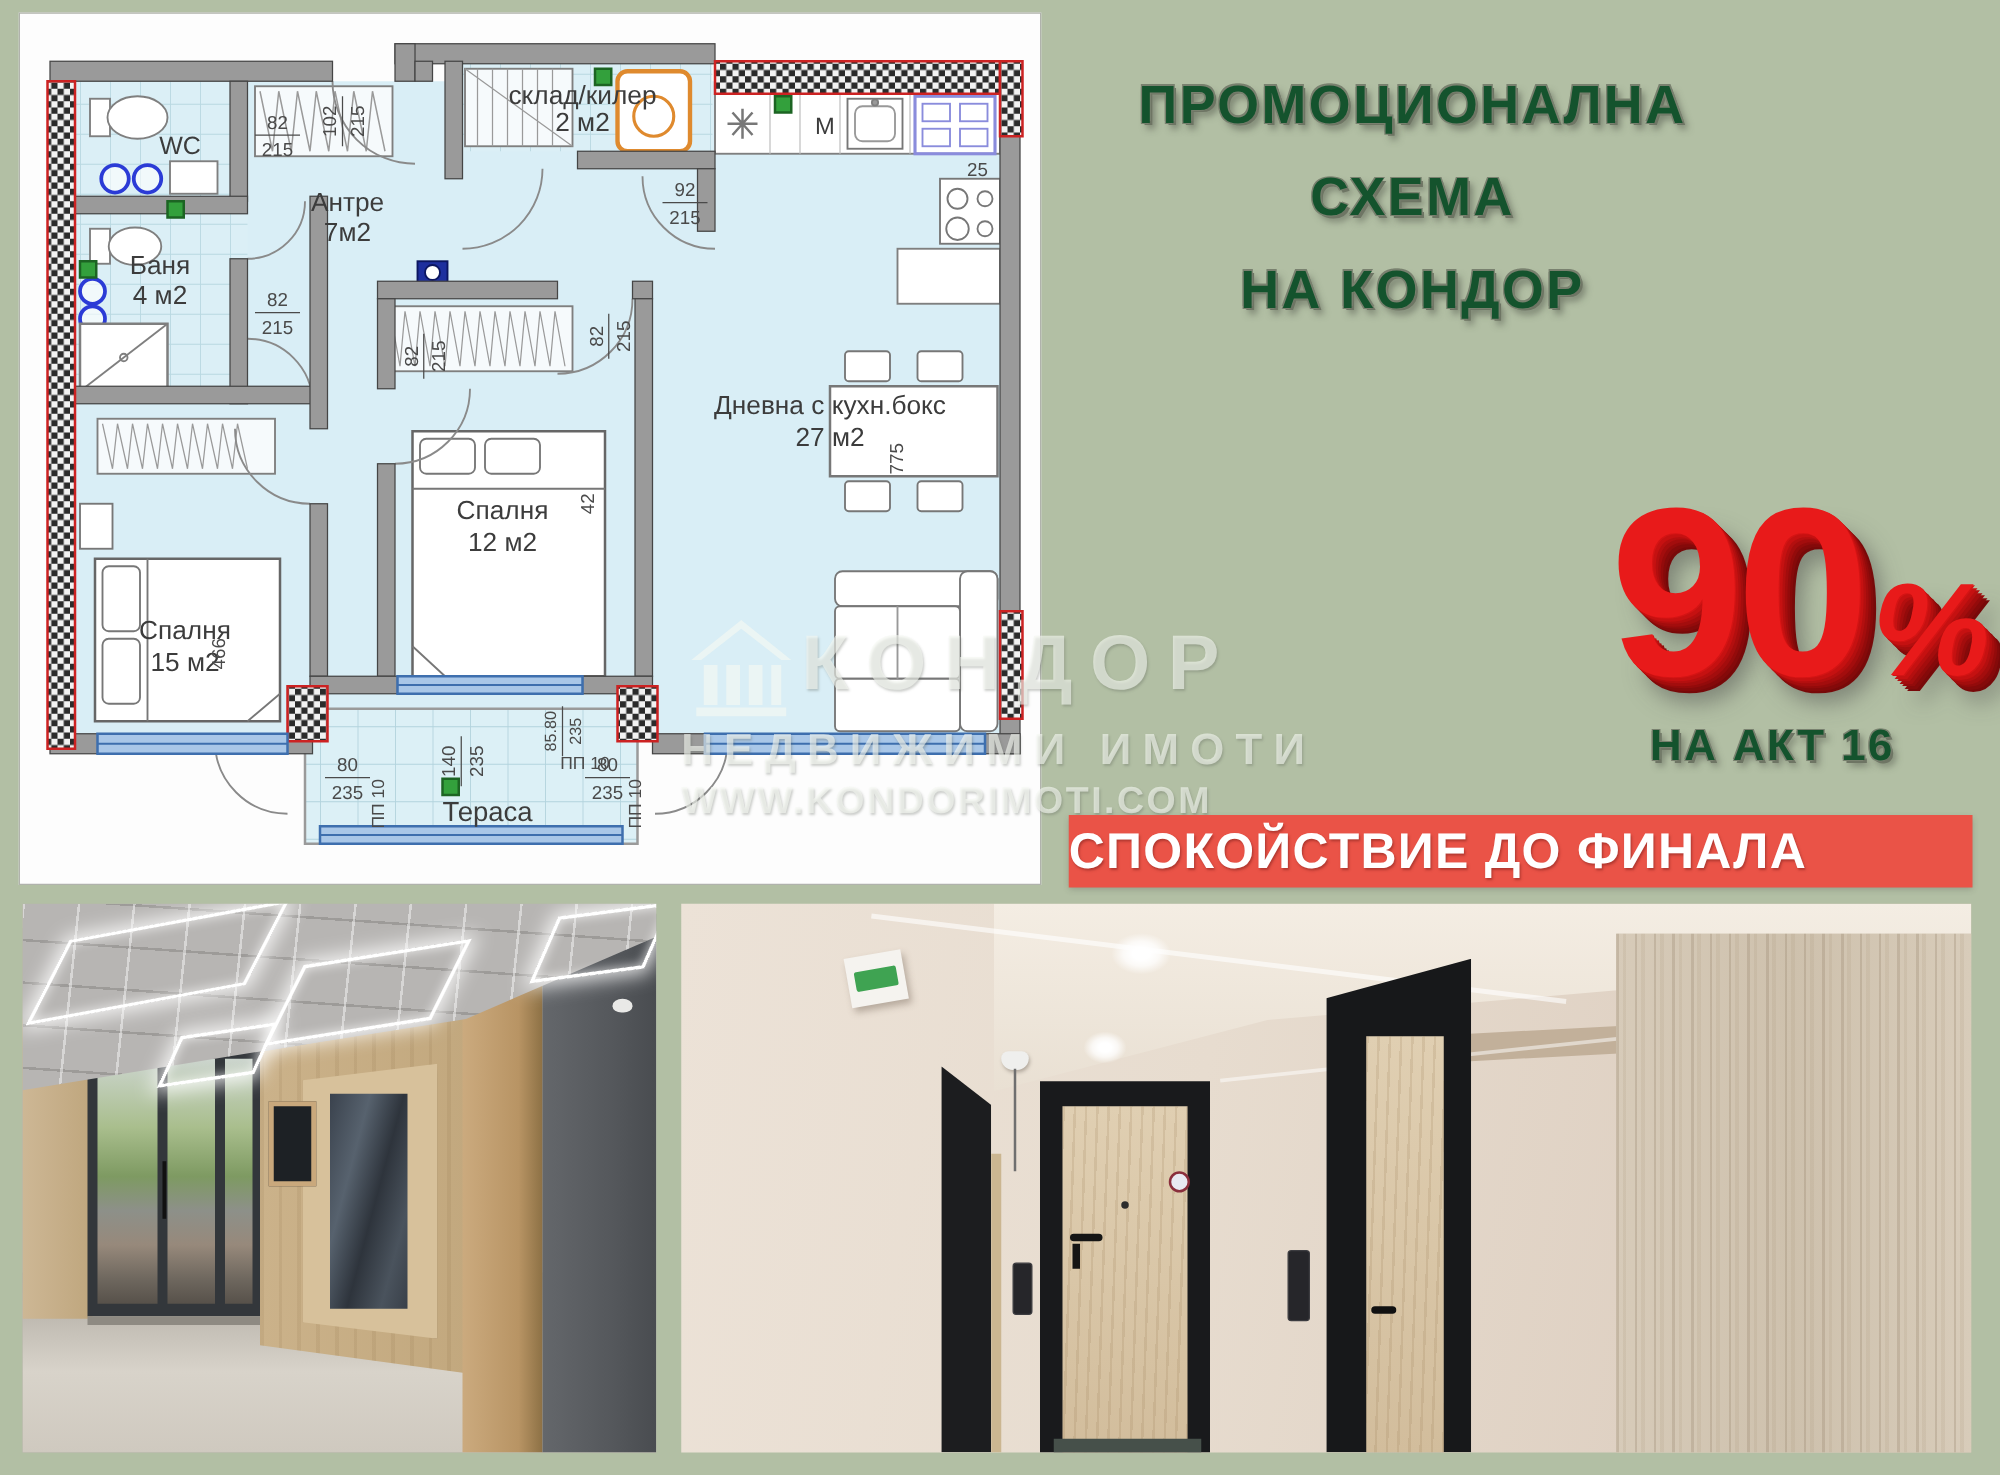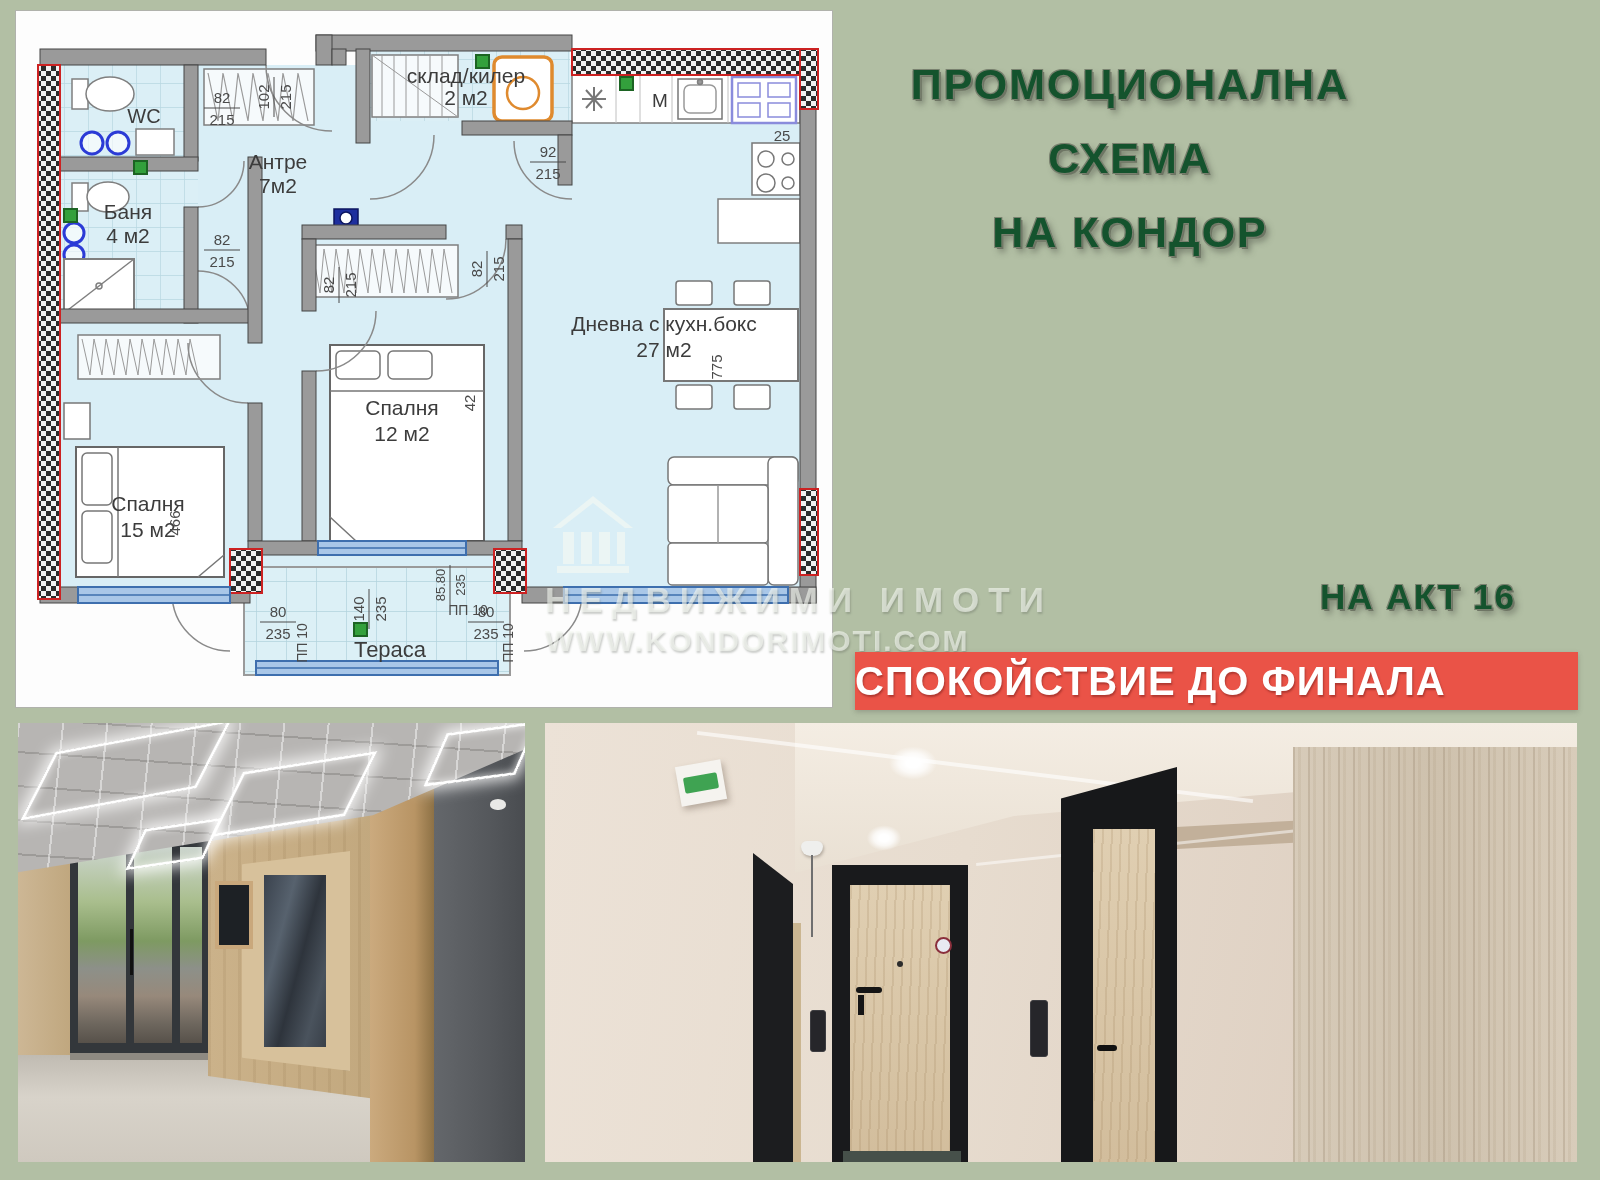--- a/index.html
+++ b/index.html
@@ -365,36 +365,38 @@
       </g>
     </svg>
   </section>
 
   <div class="title outlined">
     <div>ПРОМОЦИОНАЛНА СХЕМА</div>
     <div>НА КОНДОР</div>
   </div>
 
 
+  <div class="big-num d90"><span>90</span><span class="pct">%</span></div>
   <div class="disc-label l90 outlined">НА АКТ 16</div>
 
   <div class="banner">
     <span>СПОКОЙСТВИЕ ДО ФИНАЛА</span>
   </div>
 
   <div class="watermark">
     <div class="wm-row">
       <svg width="96" height="86" viewBox="0 0 96 86">
         <path d="M8 40 L48 8 L88 40 L80 40 L48 15 L16 40 Z" fill="rgba(246,249,242,.62)"></path>
         <rect x="18" y="44" width="11" height="32" fill="rgba(246,249,242,.62)"></rect>
         <rect x="36" y="44" width="11" height="32" fill="rgba(246,249,242,.62)"></rect>
         <rect x="54" y="44" width="11" height="32" fill="rgba(246,249,242,.62)"></rect>
         <rect x="72" y="44" width="8" height="32" fill="rgba(246,249,242,.62)"></rect>
         <rect x="12" y="78" width="72" height="7" fill="rgba(246,249,242,.62)"></rect>
       </svg>
+      <span class="wm-brand">КОНДОР</span>
     </div>
     <div class="wm-l2">НЕДВИЖИМИ ИМОТИ</div>
     <div class="wm-l3">WWW.KONDORIMOTI.COM</div>
   </div>
 
   <div class="photo photoL">
     <div class="plFloor"></div>
     <div class="plLeftWall"></div>
     <div class="plDoor">
       <div class="plPane" style="left:8px;width:48px;"></div>

